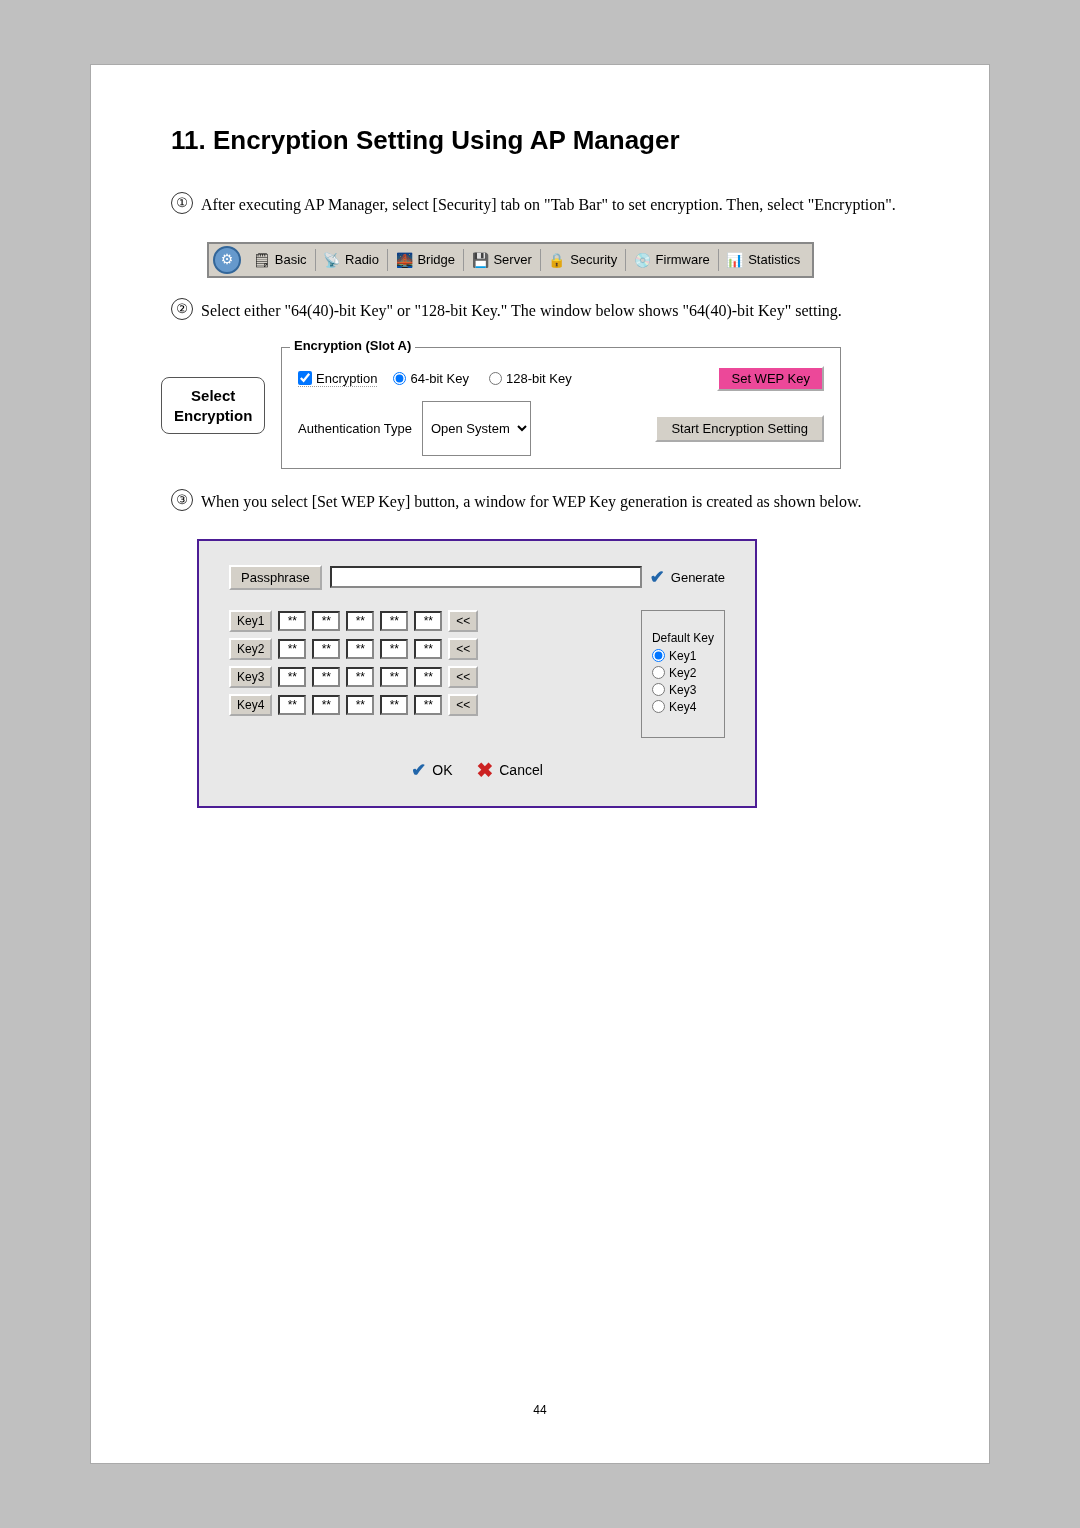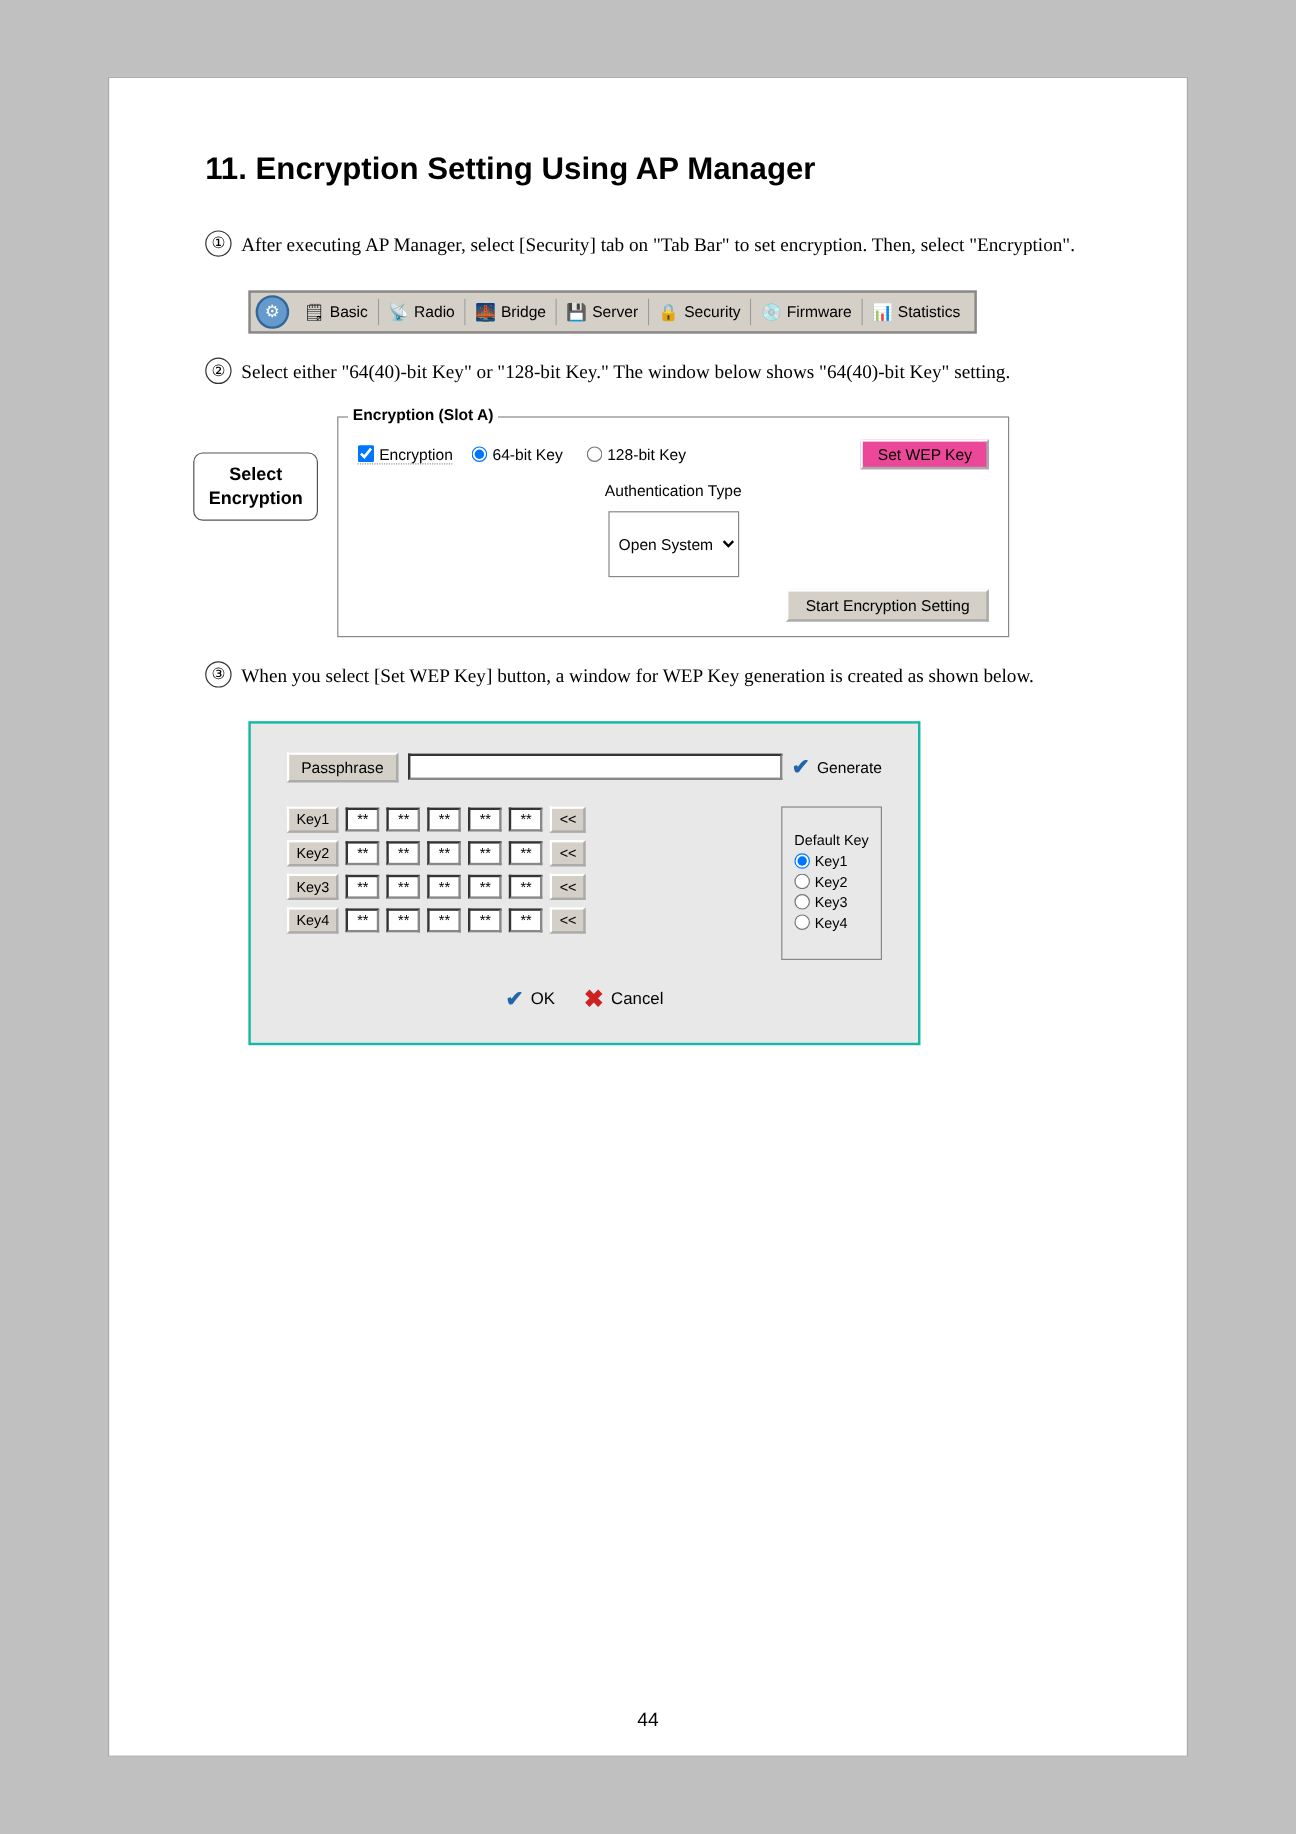--- a/index.html
+++ b/index.html
@@ -156,21 +156,20 @@
       border: 2px outset #fff;
       cursor: pointer;
     }
     .enc-row2 {
       display: flex;
       align-items: center;
       margin-top: 10px;
       gap: 10px;
       font-size: 13px;
       font-family: Arial, sans-serif;
-      flex-direction: column;
     }
     .auth-select {
       border: 1px solid #888;
       background: #fff;
       padding: 18px 4px;
       font-size: 13px;
       font-family: Arial, sans-serif;
       min-width: 100px;
     }
     .start-enc-btn {
@@ -178,22 +177,22 @@
       padding: 4px 14px;
       font-size: 13px;
       font-family: Arial, sans-serif;
       background: #d4d0c8;
       border: 2px outset #fff;
       cursor: pointer;
       white-space: nowrap;
     }
     
     .wep-panel-container {
-      margin: 20px 36px;
-      border: 2px solid #14b8a6;
+      margin: 20px 26px;
+      border: 2px solid #4c1d95;
       background: #e8e8e8;
       padding: 24px 30px 24px 30px;
       max-width: 560px;
     }
     .passphrase-row {
       display: flex;
       align-items: center;
       gap: 8px;
       margin-bottom: 20px;
     }
@@ -303,24 +302,24 @@
       border: none;
       cursor: pointer;
     }
     .x-icon {
       color: #cc2222;
       font-size: 20px;
       font-weight: bold;
     }
     .page-num {
       position: absolute;
-      bottom: 20px;
+      bottom: 46px;
       left: 50%;
       transform: translateX(-50%);
-      font-size: 16px;
+      font-size: 12px;
       font-family: Arial, sans-serif;
     }
     .circled-num {
       display: inline-block;
       border: 1.5px solid #333;
       border-radius: 50%;
       width: 22px;
       height: 22px;
       text-align: center;
       line-height: 20px;

